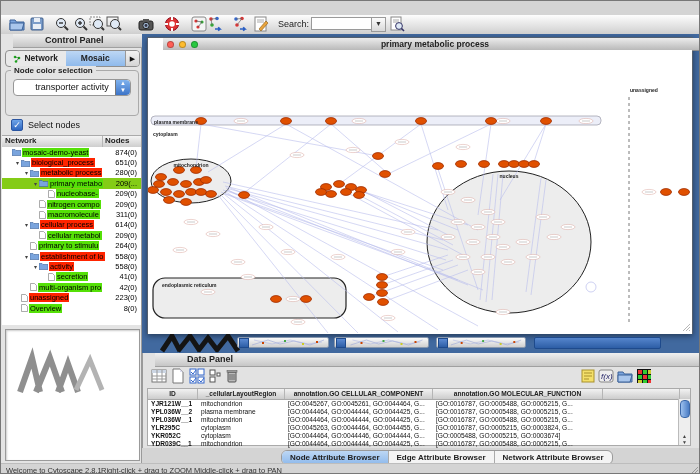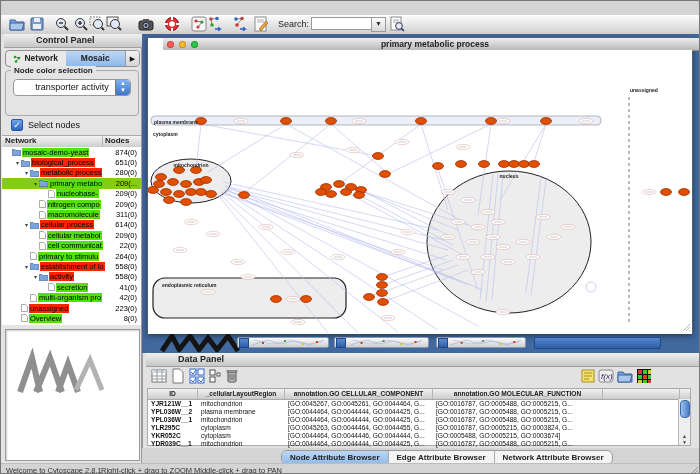--- a/index.html
+++ b/index.html
@@ -15,21 +15,21 @@
   .lights-sm .light{width:7px;height:7px}
   
   .toolbar{left:0;top:14px;width:700px;height:19px;background:linear-gradient(#fdfdfd,#cfcfcf);border-bottom:1px solid #979797;}
   .tbtn{position:absolute;top:1px;width:17px;height:17px;}
   .tbtn svg{width:16px;height:16px;}
   .search-label{position:absolute;left:277px;top:4px;font-size:9px;color:#222;}
   .search-input{position:absolute;left:310px;top:2px;width:55px;height:11px;border:1px solid #9a9a9a;background:#fff;font-size:9px;padding:0 2px;}
   .search-dd{position:absolute;left:370px;top:2px;width:13px;height:13px;background:linear-gradient(#fcfcfc,#d8d8d8);border:1px solid #9a9a9a;font-size:7px;text-align:center;line-height:12px;color:#333;}
   
   .cpanel{left:0;top:33px;width:141px;height:429px;background:#e4e4e4;border-right:1px solid #9a9a9a;box-sizing:border-box;}
-  .phead{position:absolute;left:3px;width:100%;height:13px;background:linear-gradient(#f0f0f0,#c6c6c6);border-bottom:1px solid #a0a0a0;padding-left:28px;}
+  .phead{position:absolute;left:12px;width:100%;height:13px;background:linear-gradient(#f0f0f0,#c6c6c6);border-bottom:1px solid #a0a0a0;padding-left:28px;}
   .phead .pt{font-size:9px;font-weight:bold;color:#222;line-height:13px;padding-left:4px;}
   .float-ic{position:absolute;right:4px;top:2px;width:9px;height:8px;border:1px solid #777;background:#eee;}
   .float-ic:before{content:"";position:absolute;left:0;top:0;width:100%;height:2px;background:#9ab;}
   .cp-tabs{left:4px;top:16px;width:133px;height:15px;display:flex;border:1px solid #8f8f8f;border-radius:4px;overflow:hidden;background:#e9e9e9;}
   .cp-tab{flex:1;font-size:8.5px;font-weight:bold;color:#222;text-align:center;line-height:15px;display:flex;align-items:center;justify-content:center;gap:3px;}
   .cp-tab.sel{background:linear-gradient(#bdd7f4,#8fbaec);justify-content:center;}
   .cp-tab-more{width:13px;background:linear-gradient(#f2f2f2,#d5d5d5);border-left:1px solid #999;font-size:7px;line-height:15px;text-align:center;color:#111;}
   .groupbox{left:4px;top:36px;width:132px;height:44px;border:1px solid #aaa;border-radius:4px;}
   .gb-legend{position:absolute;left:5px;top:-5px;background:#e4e4e4;padding:0 3px;font-size:8px;font-weight:bold;color:#222;}
   .combo{position:absolute;left:7px;top:8px;width:116px;height:15px;background:#fff;border:1px solid #979797;border-radius:4px;font-size:9px;color:#111;line-height:15px;text-align:center;}
@@ -287,29 +287,20 @@
           <span class="tc">614(0)</span>
         </div>
         <div class="tree-row">
           <span style="flex:none;width:30px"></span>
           <span class="arr"></span>
           <svg class="ticon" width="7" height="8" viewBox="0 0 7 8">
             <path d="M.5 .5 h4 l2 2 v5 H.5 z" fill="#fff" stroke="#888" stroke-width=".7"></path>
           </svg>
           <span class="tl green">cellular metabol</span>
           <span class="tc">209(0)</span>
-        </div>
-        <div class="tree-row">
-          <span style="flex:none;width:30px"></span>
-          <span class="arr"></span>
-          <svg class="ticon" width="7" height="8" viewBox="0 0 7 8">
-            <path d="M.5 .5 h4 l2 2 v5 H.5 z" fill="#fff" stroke="#888" stroke-width=".7"></path>
-          </svg>
-          <span class="tl green">cell communicat</span>
-          <span class="tc">22(0)</span>
         </div>
         <div class="tree-row">
           <span style="flex:none;width:21px"></span>
           <span class="arr"></span>
           <svg class="ticon" width="7" height="8" viewBox="0 0 7 8">
             <path d="M.5 .5 h4 l2 2 v5 H.5 z" fill="#fff" stroke="#888" stroke-width=".7"></path>
           </svg>
           <span class="tl green">primary to stimulu</span>
           <span class="tc">264(0)</span>
         </div>

